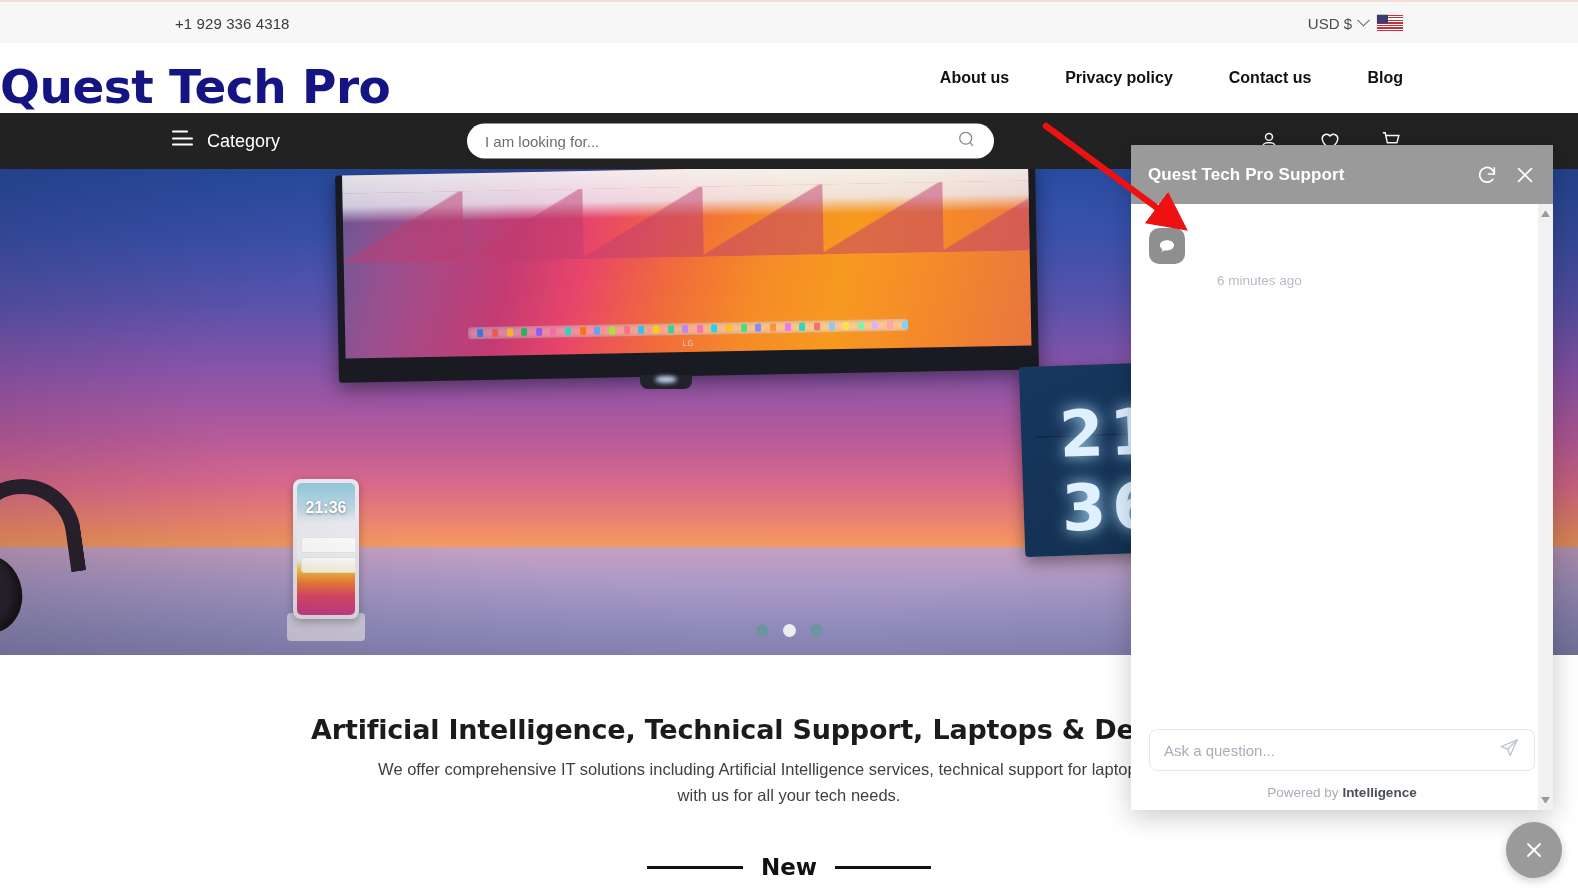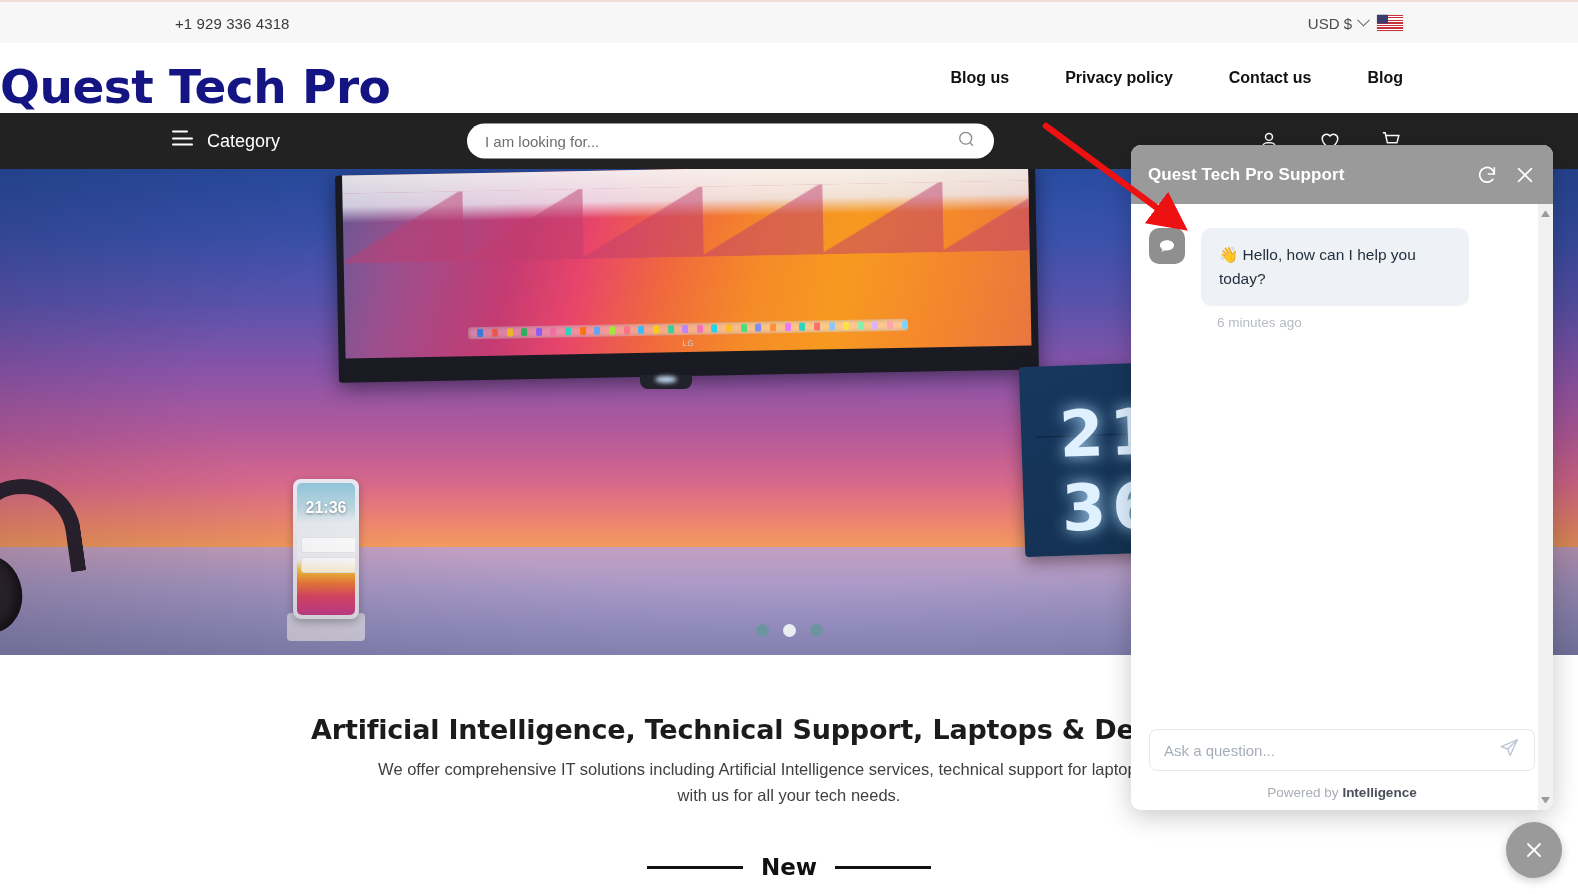--- a/index.html
+++ b/index.html
@@ -213,21 +213,21 @@
     font-size:16.5px; line-height:1.55; color:#3f3f3f;
   }
   .newrow{ display:flex; align-items:center; justify-content:center; gap:18px; margin-top:46px;}
   .newrow .ln{ width:96px; height:3px; background:#111;}
   .newrow .tx{ font-size:23px; font-weight:bold; color:#111; font-family:"DejaVu Sans",sans-serif;}
   .card{ width:312px; height:60px; background:#fff; border:1px solid #e6e6e6; border-radius:4px;}
 
   
   .chat{
     position:absolute; left:1131px; top:145px; width:422px; height:665px;
-    background:#fff; border-radius:10px; z-index:20;
+    background:#fff; border-radius:0; z-index:20;
     box-shadow:0 6px 26px rgba(0,0,0,.22);
     display:flex; flex-direction:column; overflow:hidden;
   }
   .chat-head{
     height:59px; background:#9a9a9a; display:flex; align-items:center;
     padding:0 17px; flex:0 0 auto;
   }
   .chat-title{ flex:1; color:#fff; font-size:17px; font-weight:bold; letter-spacing:.1px;}
   .chat-head .hic{ margin-left:16px; cursor:pointer; display:flex; align-items:center;}
   .chat-body{ flex:1; position:relative; background:#fff; padding:24px 18px 0 18px; overflow:hidden;}
@@ -282,21 +282,21 @@
     <span class="flag">
       <span class="stripes"></span>
         <span class="canton"></span>
     </span>
   </div>
 </div>
 
 <div class="logorow">
   <div class="logo">Quest Tech Pro</div>
   <nav class="mainnav">
-    <a href="#">Blog us</a>
+    <a href="#">About us</a>
     <a href="#">Privacy policy</a>
     <a href="#">Contact us</a>
     <a href="#">Blog</a>
   </nav>
 </div>
 
 <div class="darknav">
   <div class="cat">
     <span class="burger">
         <i></i>
@@ -440,21 +440,20 @@
     </span>
   </div>
 
   <div class="chat-body">
     <div class="msg-row">
       <div class="avatar">
         <svg width="20" height="20" viewBox="0 0 24 24" fill="#fff">
           <path d="M12 5c-4.7 0-8.5 2.7-8.5 6.1 0 1.9 1.2 3.6 3.1 4.7-.2.9-.7 1.9-1.6 2.8 1.7-.2 3.1-.9 4-1.6 1 .2 2 .4 3 .4 4.7 0 8.5-2.7 8.5-6.2S16.7 5 12 5z"></path>
         </svg>
       </div>
-      <div class="bubble">👋 Hello, how can I help you today?</div>
     </div>
     <div class="stamp">6 minutes ago</div>
   </div>
 
   <div class="chat-foot">
     <div class="askbox">
       <input type="text" placeholder="Ask a question..." style="">
       <span>
         <svg width="22" height="22" viewBox="0 0 24 24" fill="none" stroke="#b9c2d4" stroke-width="1.4" stroke-linejoin="round">
           <path d="M21 3 3.5 10.5l7 2.8 2.8 7L21 3z"></path>

